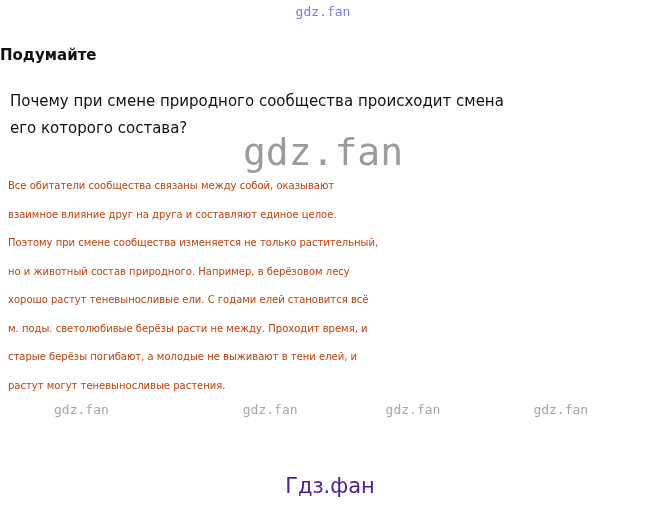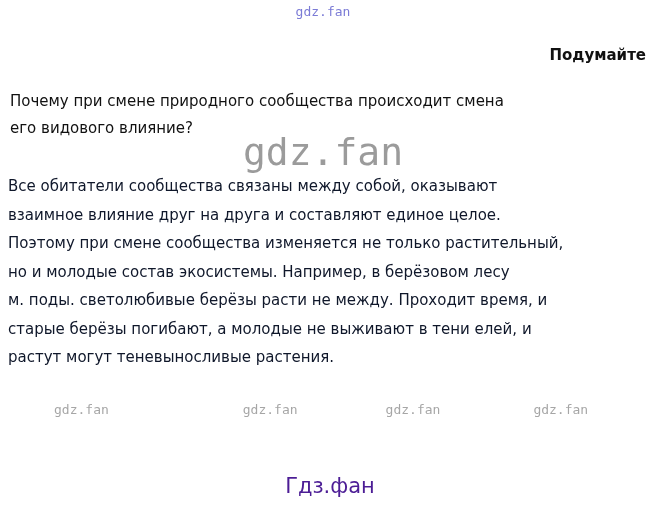--- a/index.html
+++ b/index.html
@@ -29,21 +29,21 @@
     font-family: "DejaVu Sans Mono", monospace;
     font-size: 13px;
     color: #7b7bd6;
     letter-spacing: 0px;
   }
   .heading {
     position: absolute;
     top: 46px;
     left: 0;
     width: 100%;
-    text-align: right;
+    text-align: left;
     font-size: 15px;
     font-weight: bold;
     color: #111111;
   }
   .question {
     position: absolute;
     top: 88px;
     left: 10px;
     width: 630px;
     font-size: 15px;
@@ -53,23 +53,23 @@
     text-align: justify;
   }
   .question .l2 {
     display: block;
   }
   .answer {
     position: absolute;
     top: 172px;
     left: 8px;
     width: 632px;
-    font-size: 15px;
+    font-size: 10px;
     line-height: 28.5px;
-    color: #0f172a;
+    color: #c2410c;
     text-align: justify;
   }
   .answer .line {
     display: block;
     white-space: nowrap;
   }
   .center-watermark {
     position: absolute;
     top: 130px;
     left: 0;
@@ -115,30 +115,31 @@
 <body>
 
 <div class="page">
 
   <div class="top-watermark">gdz.fan</div>
 
   <div class="heading">Подумайте</div>
 
   <div class="question">
     <span class="l1">Почему при смене природного сообщества происходит смена</span>
-    <span class="l2">его видового влияние?</span>
+    <span class="l2">его которого состава?</span>
   </div>
 
   <div class="center-watermark">gdz.fan</div>
 
   <div class="answer">
     <span class="line">Все обитатели сообщества связаны между собой, оказывают</span>
     <span class="line">взаимное влияние друг на друга и составляют единое целое.</span>
     <span class="line">Поэтому при смене сообщества изменяется не только растительный,</span>
-    <span class="line">но и молодые состав экосистемы. Например, в берёзовом лесу</span>
+    <span class="line">но и животный состав природного. Например, в берёзовом лесу</span>
+    <span class="line">хорошо растут теневыносливые ели. С годами елей становится всё</span>
     <span class="line">м. поды. светолюбивые берёзы расти не между. Проходит время, и</span>
     <span class="line">старые берёзы погибают, а молодые не выживают в тени елей, и</span>
     <span class="line">растут могут теневыносливые растения.</span>
   </div>
 
   <div class="wm-row">
     <span class="wm1">gdz.fan</span>
     <span class="wm2">gdz.fan</span>
     <span class="wm3">gdz.fan</span>
     <span class="wm4">gdz.fan</span>

